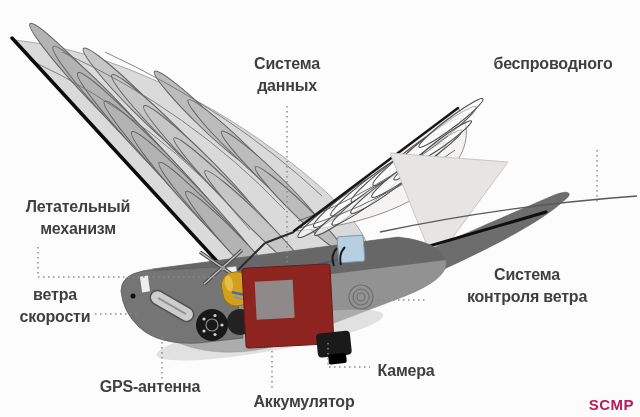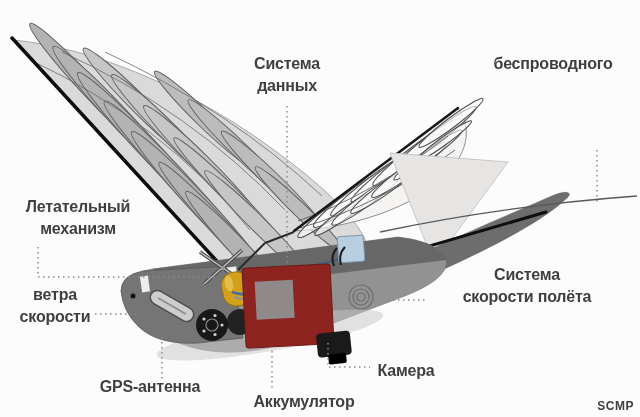--- a/index.html
+++ b/index.html
@@ -7,22 +7,22 @@
     position:relative;width:640px;height:417px;background:#fcfcfc;
     font-family:"Liberation Sans",sans-serif;overflow:hidden;
   }
   .stage svg{position:absolute;left:0;top:0;}
   .lbl{
     position:absolute;text-align:center;font-size:16px;font-weight:700;
     color:#3f3f3f;line-height:22px;letter-spacing:-0.2px;
   }
   .lbl span{display:block;}
   .watermark{
-    position:absolute;right:6px;bottom:4px;font-size:12px;font-weight:700;
-    color:#404040;letter-spacing:.5px;
+    position:absolute;right:6px;bottom:4px;font-size:15px;font-weight:700;
+    color:#be185d;letter-spacing:.5px;
   }
 </style>
 </head>
 <body>
 
 <div class="stage">
 
 <svg width="640" height="417" viewBox="0 0 640 417">
 
   <g>
@@ -197,18 +197,18 @@
 <div class="lbl" style="left:224px;top:391px;width:160px">
   <span>Аккумулятор</span>
 </div>
 
 <div class="lbl" style="left:346px;top:360px;width:120px">
   <span>Камера</span>
 </div>
 
 <div class="lbl" style="left:437px;top:264px;width:180px">
   <span>Система</span>
-  <span>скорости полёта</span>
+  <span>контроля ветра</span>
 </div>
 
 <div class="watermark">SCMP</div>
 
 </div>
 
 </body></html>

